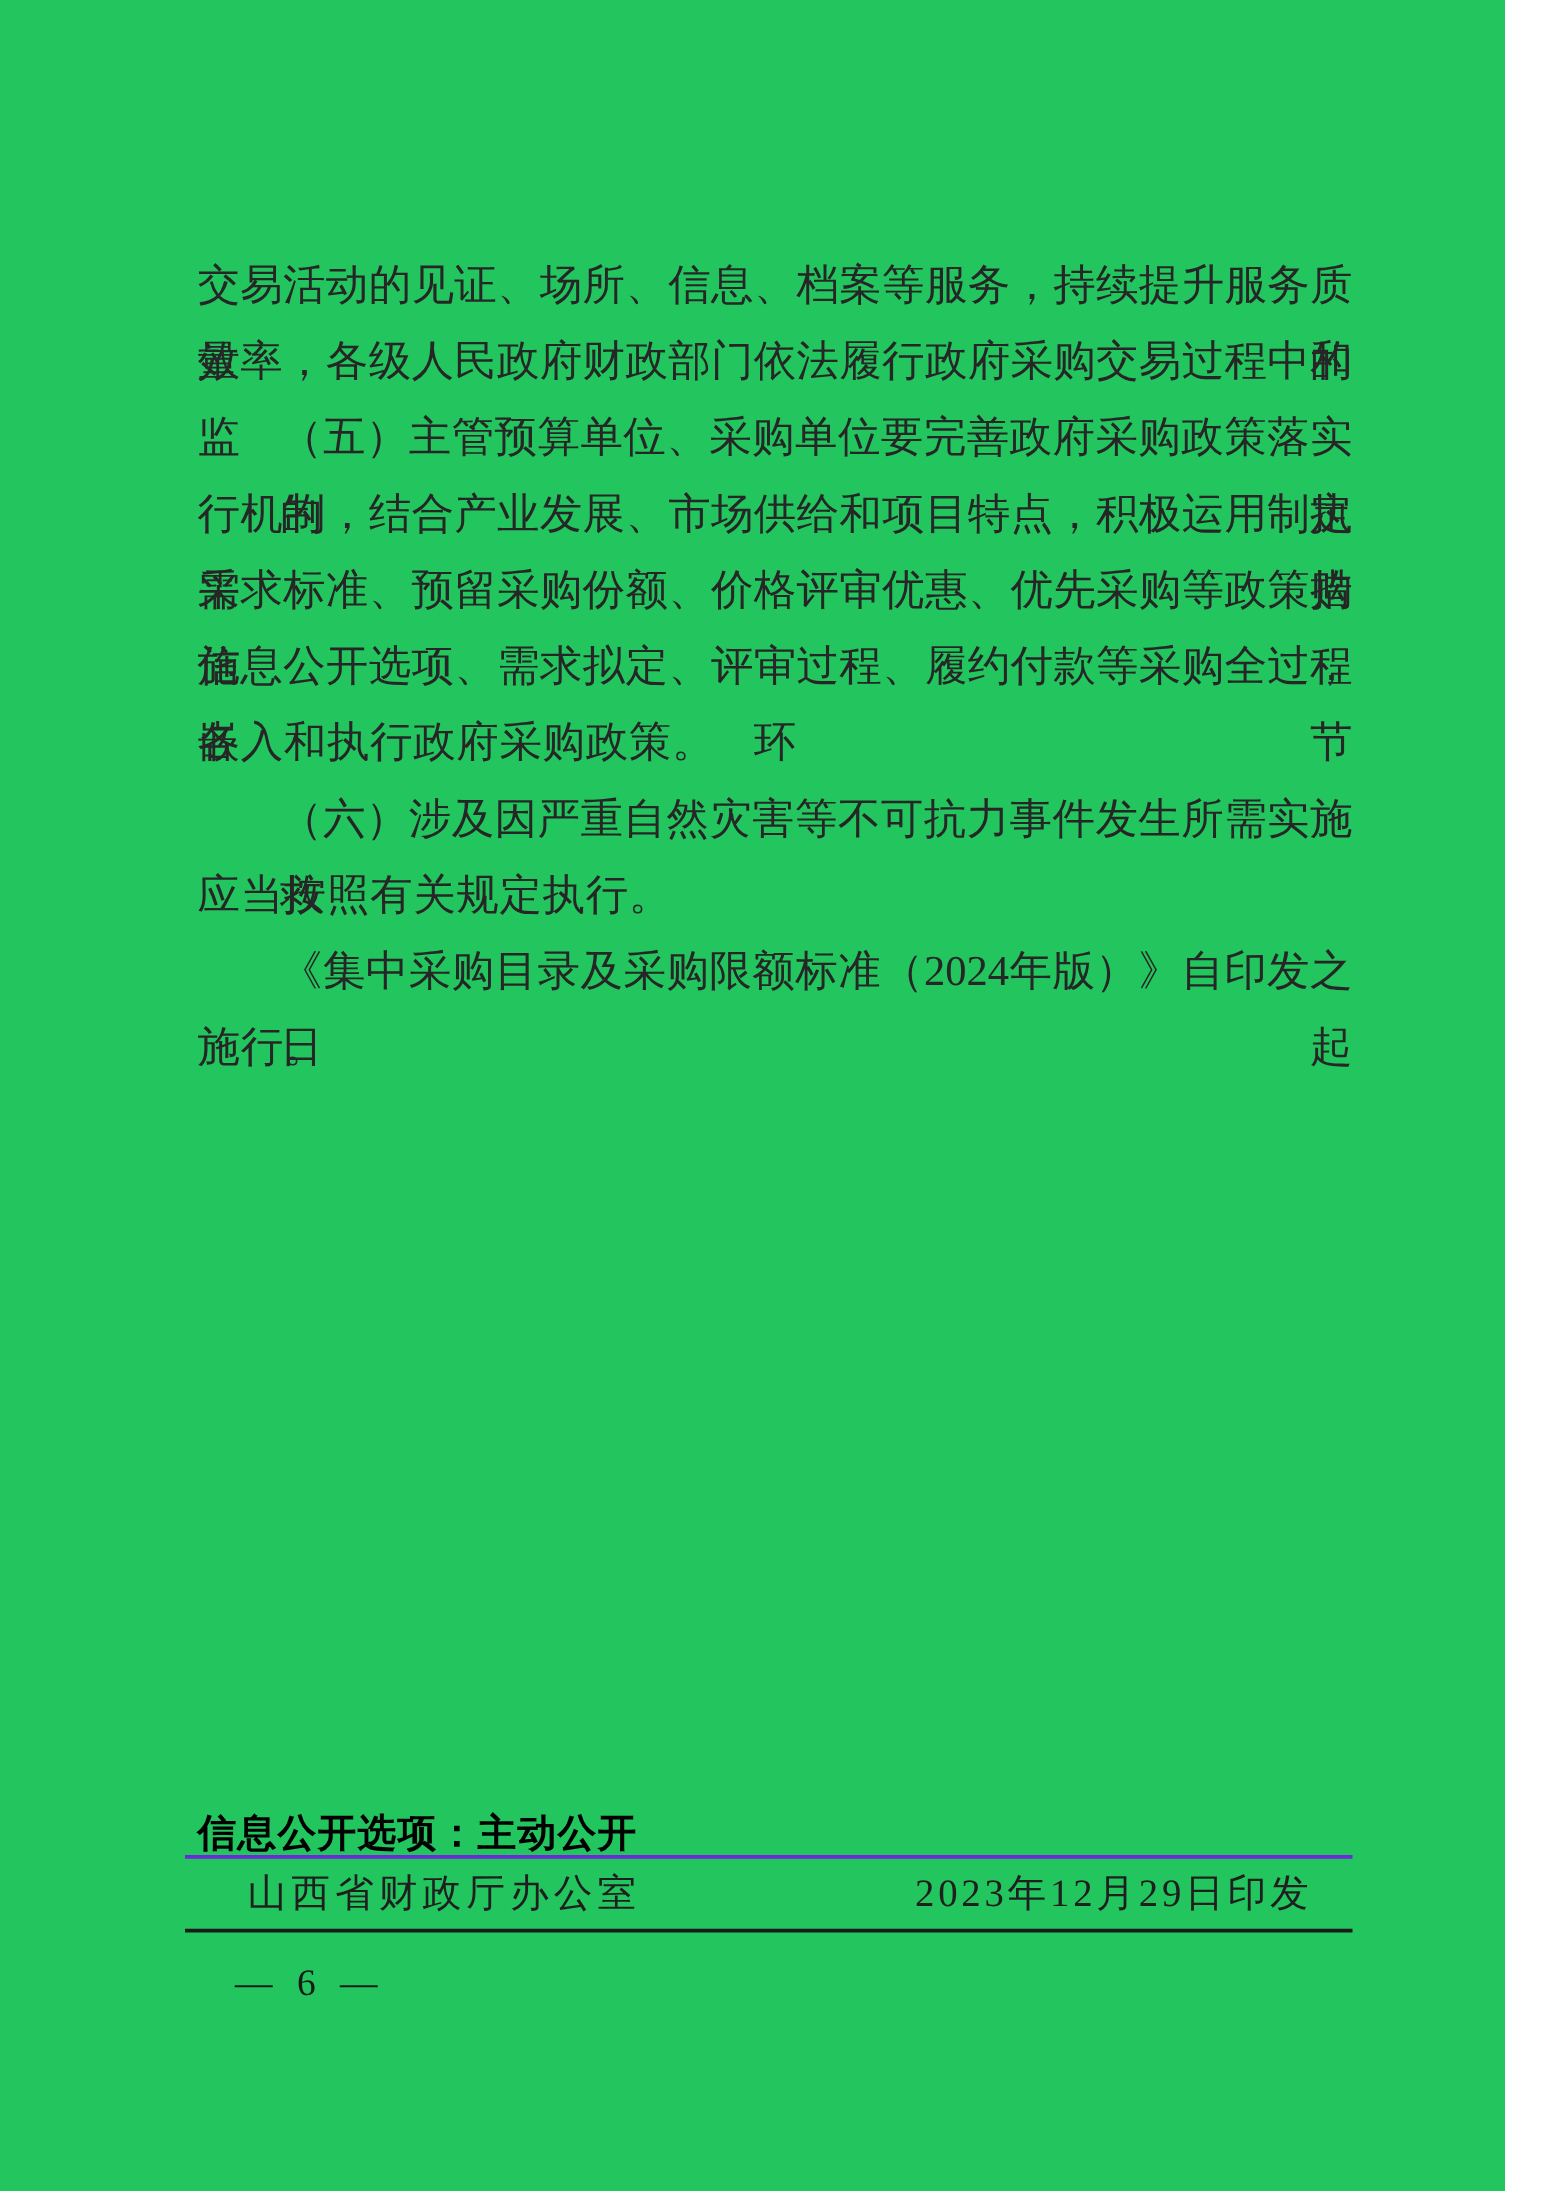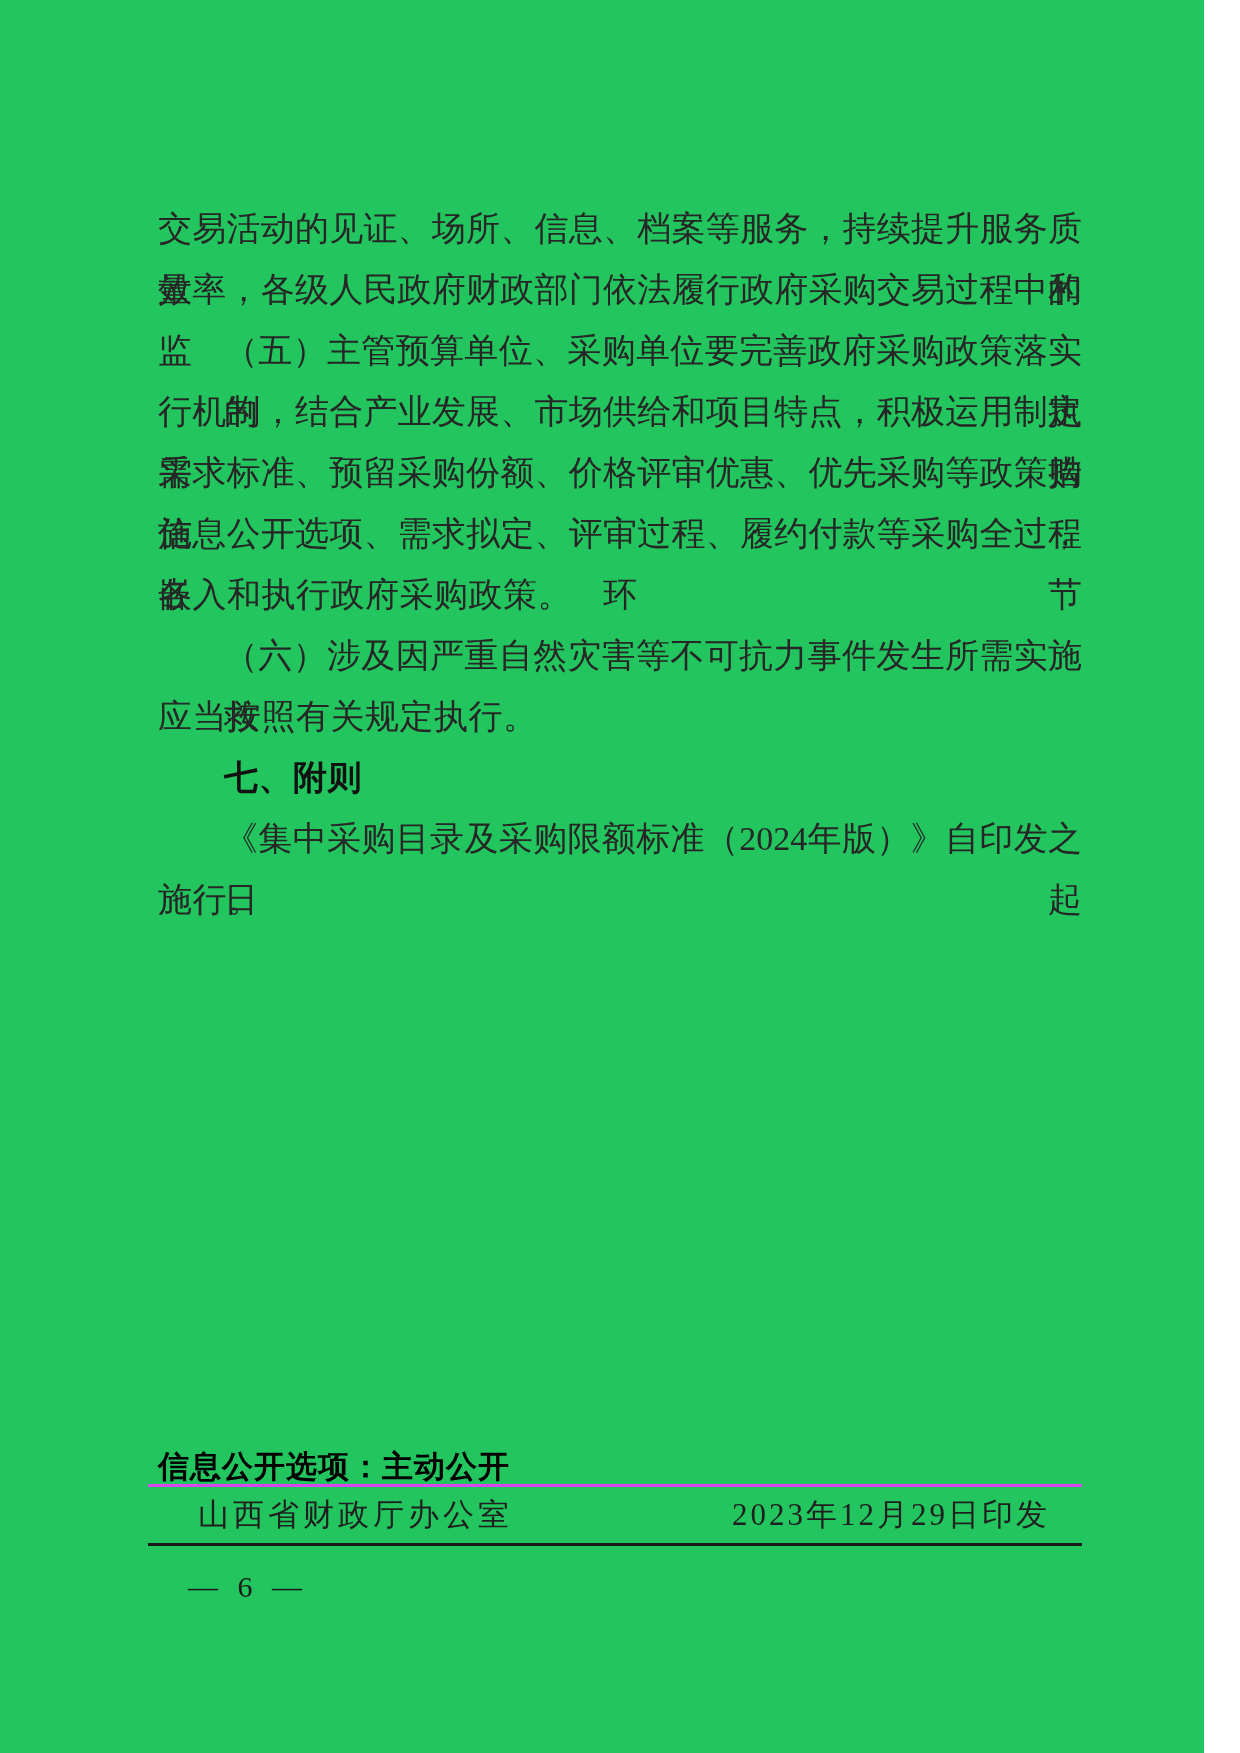--- a/index.html
+++ b/index.html
@@ -56,21 +56,21 @@
     letter-spacing: 1px;
     margin-top: 12px;
   }
   .issue-box {
     position: absolute;
     left: 148px;
     top: 1484px;
     width: 934px;
     height: 62px;
     box-sizing: border-box;
-    border-top: 3px solid #d946ef;
+    border-top: 3px solid #6d28d9;
     border-bottom: 3px solid #1a1a1a;
     display: flex;
     align-items: center;
     justify-content: space-between;
     padding: 0 32px 0 50px;
     font-size: 31px;
     color: #1f1f1f;
   }
   .issue-box .issuer { letter-spacing: 4px; }
   .issue-box .print-date { letter-spacing: 3px; }
@@ -92,21 +92,20 @@
     <div id="body-lines">
         <div class="line fill">交易活动的见证、场所、信息、档案等服务，持续提升服务质量和</div>
         <div class="line fill">效率，各级人民政府财政部门依法履行政府采购交易过程中的监</div>
         <div class="line fill indent">（五）主管预算单位、采购单位要完善政府采购政策落实的执</div>
         <div class="line fill">行机制，结合产业发展、市场供给和项目特点，积极运用制定采购</div>
         <div class="line fill">需求标准、预留采购份额、价格评审优惠、优先采购等政策措施，</div>
         <div class="line fill">信息公开选项、需求拟定、评审过程、履约付款等采购全过程各环节</div>
         <div class="line">嵌入和执行政府采购政策。</div>
         <div class="line fill indent">（六）涉及因严重自然灾害等不可抗力事件发生所需实施救</div>
         <div class="line">应当按照有关规定执行。</div>
-        <div class="line indent heading">七、附则</div>
         <div class="line fill indent">《集中采购目录及采购限额标准（2024年版）》自印发之日起</div>
         <div class="line">施行。</div>
       </div>
   </main>
 
   <div class="publicity">信息公开选项：主动公开</div>
 
   <div class="issue-box">
     <span class="issuer">山西省财政厅办公室</span>
     <span class="print-date">2023年12月29日印发</span>

